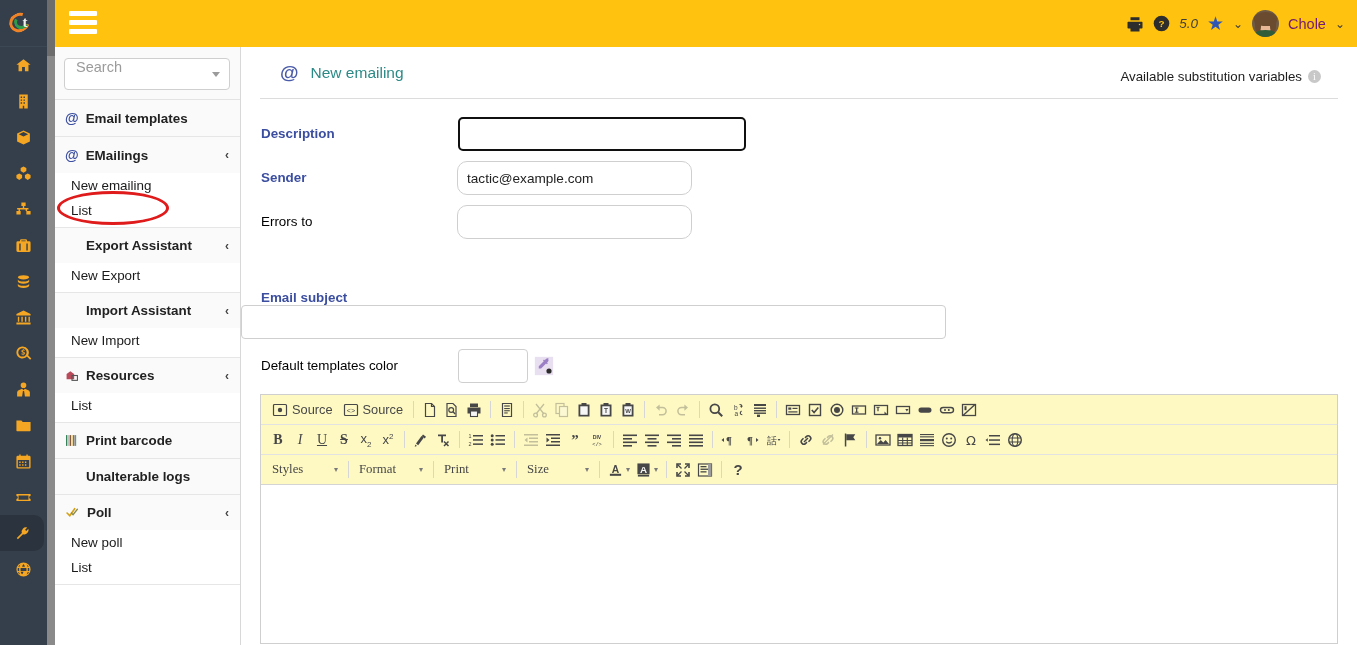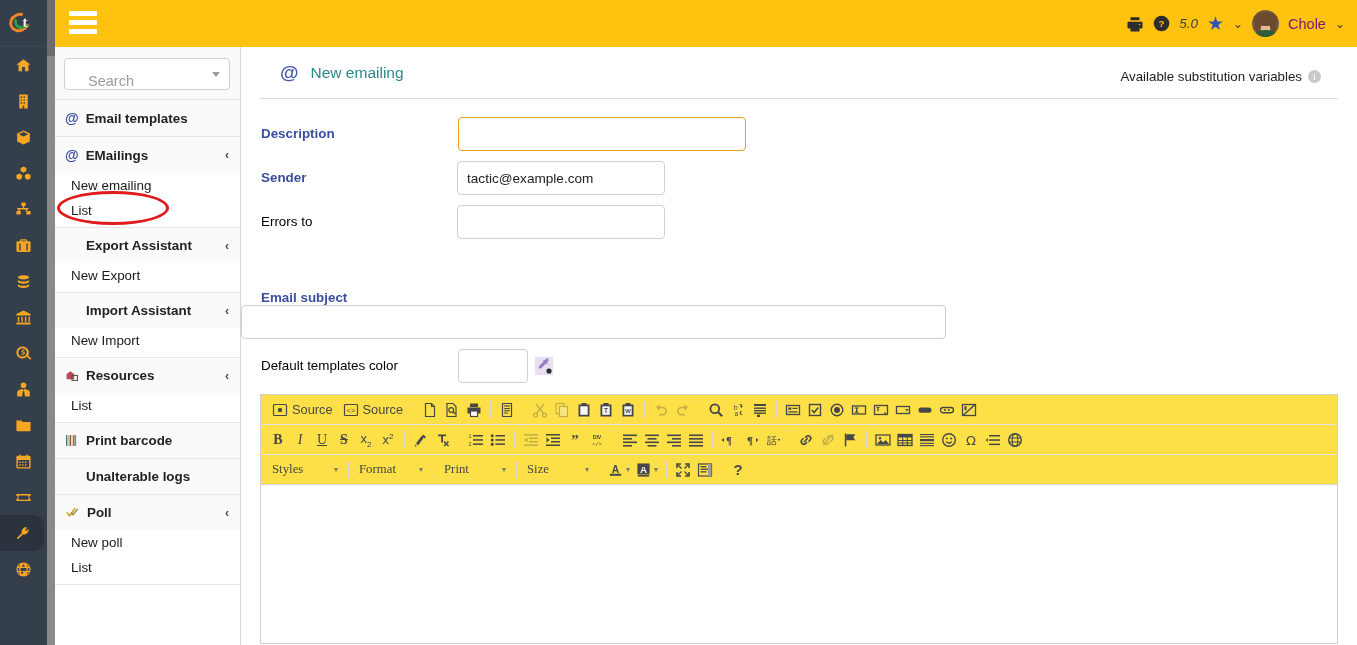--- a/index.html
+++ b/index.html
@@ -56,21 +56,21 @@
   }
 
   
   .nav {
     position: absolute; left: 55px; top: 47px; width: 186px; height: 598px;
     background: #ffffff; border-right: 1px solid #d8d8d8;
   }
   .nav-searchwrap { padding: 11px 10px 9px 9px; background:#fafafa; border-bottom:1px solid #e3e3e3;}
   .search-box {
     position: relative; height: 32px; border: 1px solid #cfcfcf; border-radius: 4px;
-    background: #fff; display: flex; align-items: flex-end; padding: 0 23px;
+    background: #fff; display: flex; align-items: flex-start; padding: 0 11px;
   }
   .search-box .ph { color: #9b9b9b; font-size: 14.5px; }
   .search-box .caret {
     position: absolute; right: 9px; top: 13px;
     width: 0; height: 0; border-left: 4px solid transparent; border-right: 4px solid transparent;
     border-top: 5px solid #9b9b9b;
   }
 
   .nav-group { border-bottom: 1px solid #e6e6e6; }
   .nav-head {
@@ -134,32 +134,32 @@
   .form { padding: 18px 0 0 0; }
   .frow { display: flex; align-items: flex-start; margin-bottom: 10px; }
   .flabel { width: 217px; padding-left: 20px; font-size: 13.4px; padding-top: 9px; }
   .flabel.req { color: #3b4ea0; font-weight: 700; }
   .finput {
     height: 34px; border: 1px solid #cfcfcf; border-radius: 4px; background: #fff;
     font-size: 13.6px; padding: 0 9px; color: #222; font-family: "Liberation Sans", sans-serif;
   }
   .finput.focused { border: 1.6px solid #e6a117; }
   .w288 { width: 288px; }
-  .w200 { width: 208px; }
+  .w200 { width: 235px; border-radius: 10px; }
   .w705 { width: 705px; }
   .w70 { width: 70px; }
   .color-row { display:flex; align-items:center; gap: 6px; }
   .eyedrop { width: 20px; height: 20px; position: relative; cursor: pointer; }
 
   
   .editor {
     margin: 11px 19px 0 19px; border: 1px solid #cfcfcf; background: #fff; height: 250px;
   }
   .tb-row {
-    display: flex; align-items: center; flex-wrap: nowrap; background: #fde047;
+    display: flex; align-items: center; flex-wrap: nowrap; background: #fef9c3;
     padding: 4px 6px; border-bottom: 1px solid #e2e2e2; height: 30px;
   }
   .tb-row:nth-child(3) { border-bottom: 1px solid #d4d4d4; }
   .tb-btn {
     display: flex; align-items: center; justify-content: center; height: 22px; min-width: 22px;
     padding: 0 3px; cursor: pointer; color: #474747; font-size: 13px;
   }
   .tb-btn.dis { opacity: 0.32; cursor: default; }
   .tb-btn.wide { padding: 0 5px; gap: 4px; }
   .tb-sep { width: 1px; height: 17px; background: #d6d6d6; margin: 0 5px; }

